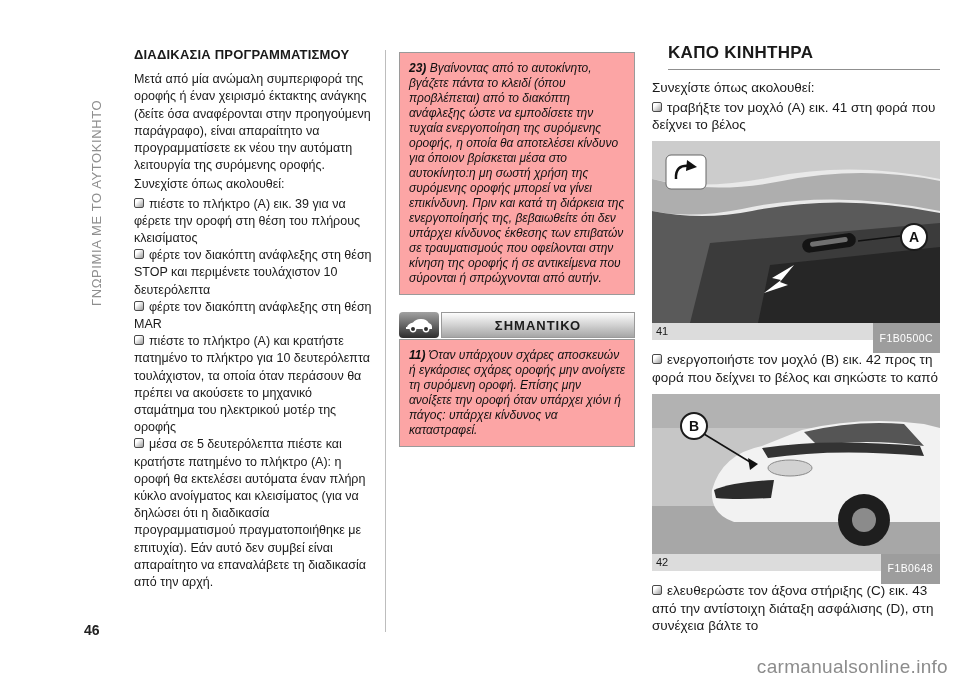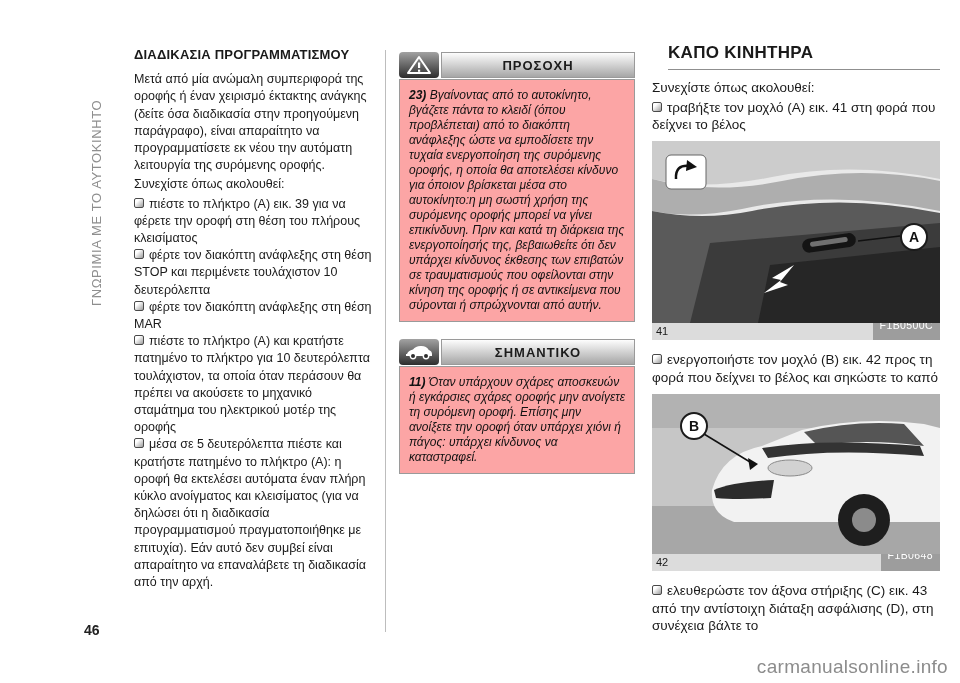--- a/index.html
+++ b/index.html
@@ -48,61 +48,51 @@
 
   .col3{left:652px;top:44px;width:288px;font-size:13.5px;line-height:17.8px;}
   .col3 h1{
     font-size:17px;font-weight:bold;margin:0 0 9px 16px;padding-bottom:7px;
     border-bottom:1px solid #8f8f8f;letter-spacing:0.3px;
   }
   .col3 h3{font-size:13.5px;font-weight:bold;margin:0 0 3px 0;}
 
   .figure{margin:7px 0 11px 0;}
   .fig-img{width:288px;position:relative;background:#e6e6e6;line-height:0;}
-  .fig-caption{display:flex;height:17px;background:#dcdcdc;align-items:flex-end;font-size:11px;line-height:17px;gap:44px;}
+  .fig-caption{display:flex;height:17px;background:#dcdcdc;align-items:flex-start;font-size:11px;line-height:17px;gap:44px;}
   .fig-num{flex:1;padding-left:4px;color:#1a1a1a;}
   .fig-code{background:#9d9d9d;color:#ffffff;padding:0 7px;height:30px;display:flex;align-items:center;font-size:10.5px;letter-spacing:0.4px;}
   .callout-circle{
     position:absolute;width:24px;height:24px;border:2.5px solid #1b1b1b;border-radius:50%;
     background:#ffffff;color:#111;font-size:14px;font-weight:bold;
     display:flex;align-items:center;justify-content:center;line-height:24px;
   }
   .watermark{position:absolute;right:12px;bottom:5px;font-size:19px;color:#8c8c8c;letter-spacing:0.3px;}
 </style>
 </head>
 <body>
 
 <div class="vertical-label">ΓΝΩΡΙΜΙΑ ΜΕ ΤΟ ΑΥΤΟΚΙΝΗΤΟ</div>
 <div class="page-number">46</div>
 
 <div class="col col1">
   <h2>ΔΙΑΔΙΚΑΣΙΑ ΠΡΟΓΡΑΜΜΑΤΙΣΜΟΥ</h2>
-  <p class="body-p">Μετά από μία ανώμαλη συμπεριφορά της οροφής ή έναν χειρισμό έκτακτης ανάγκης (δείτε όσα διαδικασία στην προηγούμενη παράγραφο), είναι απαραίτητο να προγραμματίσετε εκ νέου την αυτόματη λειτουργία της συρόμενης οροφής.</p>
+  <p class="body-p">Μετά από μία ανώμαλη συμπεριφορά της οροφής ή έναν χειρισμό έκτακτης ανάγκης (δείτε όσα αναφέρονται στην προηγούμενη παράγραφο), είναι απαραίτητο να προγραμματίσετε εκ νέου την αυτόματη λειτουργία της συρόμενης οροφής.</p>
   <p class="body-p">Συνεχίστε όπως ακολουθεί:</p>
   <p class="step"><span class="sq"></span><span>πιέστε το πλήκτρο (Α) εικ. 39 για να φέρετε την οροφή στη θέση του πλήρους κλεισίματος</span></p>
   <p class="step"><span class="sq"></span><span>φέρτε τον διακόπτη ανάφλεξης στη θέση STOP και περιμένετε τουλάχιστον 10 δευτερόλεπτα</span></p>
   <p class="step"><span class="sq"></span><span>φέρτε τον διακόπτη ανάφλεξης στη θέση MAR</span></p>
   <p class="step"><span class="sq"></span><span>πιέστε το πλήκτρο (Α) και κρατήστε πατημένο το πλήκτρο για 10 δευτερόλεπτα τουλάχιστον, τα οποία όταν περάσουν θα πρέπει να ακούσετε το μηχανικό σταμάτημα του ηλεκτρικού μοτέρ της οροφής</span></p>
   <p class="step"><span class="sq"></span><span>μέσα σε 5 δευτερόλεπτα πιέστε και κρατήστε πατημένο το πλήκτρο (Α): η οροφή θα εκτελέσει αυτόματα έναν πλήρη κύκλο ανοίγματος και κλεισίματος (για να δηλώσει ότι η διαδικασία προγραμματισμού πραγματοποιήθηκε με επιτυχία). Εάν αυτό δεν συμβεί είναι απαραίτητο να επαναλάβετε τη διαδικασία από την αρχή.</span></p>
 </div>
 
 <div class="divider"></div>
 
 <div class="col col2">
   <div class="wbox">
-    <div class="wbox-header">
-      <div class="wbox-icon">
-        <svg width="26" height="20" viewBox="0 0 26 20">
-          <path d="M13 2 L24 18 L2 18 Z" fill="none" stroke="#ffffff" stroke-width="2" stroke-linejoin="round"></path>
-          <rect x="12" y="7.5" width="2.2" height="5.5" fill="#ffffff"></rect>
-          <rect x="12" y="14.6" width="2.2" height="2.2" fill="#ffffff"></rect>
-        </svg>
-      </div>
-      <div class="wbox-title">ΠΡΟΣΟΧΗ</div>
-    </div>
     <div class="wbox-body">
       <span class="itm">23)</span>
       <span>Βγαίνοντας από το αυτοκίνητο, βγάζετε πάντα το κλειδί (όπου προβλέπεται) από το διακόπτη ανάφλεξης ώστε να εμποδίσετε την τυχαία ενεργοποίηση της συρόμενης οροφής, η οποία θα αποτελέσει κίνδυνο για όποιον βρίσκεται μέσα στο αυτοκίνητο:η μη σωστή χρήση της συρόμενης οροφής μπορεί να γίνει επικίνδυνη. Πριν και κατά τη διάρκεια της ενεργοποίησής της, βεβαιωθείτε ότι δεν υπάρχει κίνδυνος έκθεσης των επιβατών σε τραυματισμούς που οφείλονται στην κίνηση της οροφής ή σε αντικείμενα που σύρονται ή σπρώχνονται από αυτήν.</span>
     </div>
   </div>
 
   <div class="wbox">
     <div class="wbox-header">
       <div class="wbox-icon">
         <svg width="28" height="16" viewBox="0 0 28 16">

